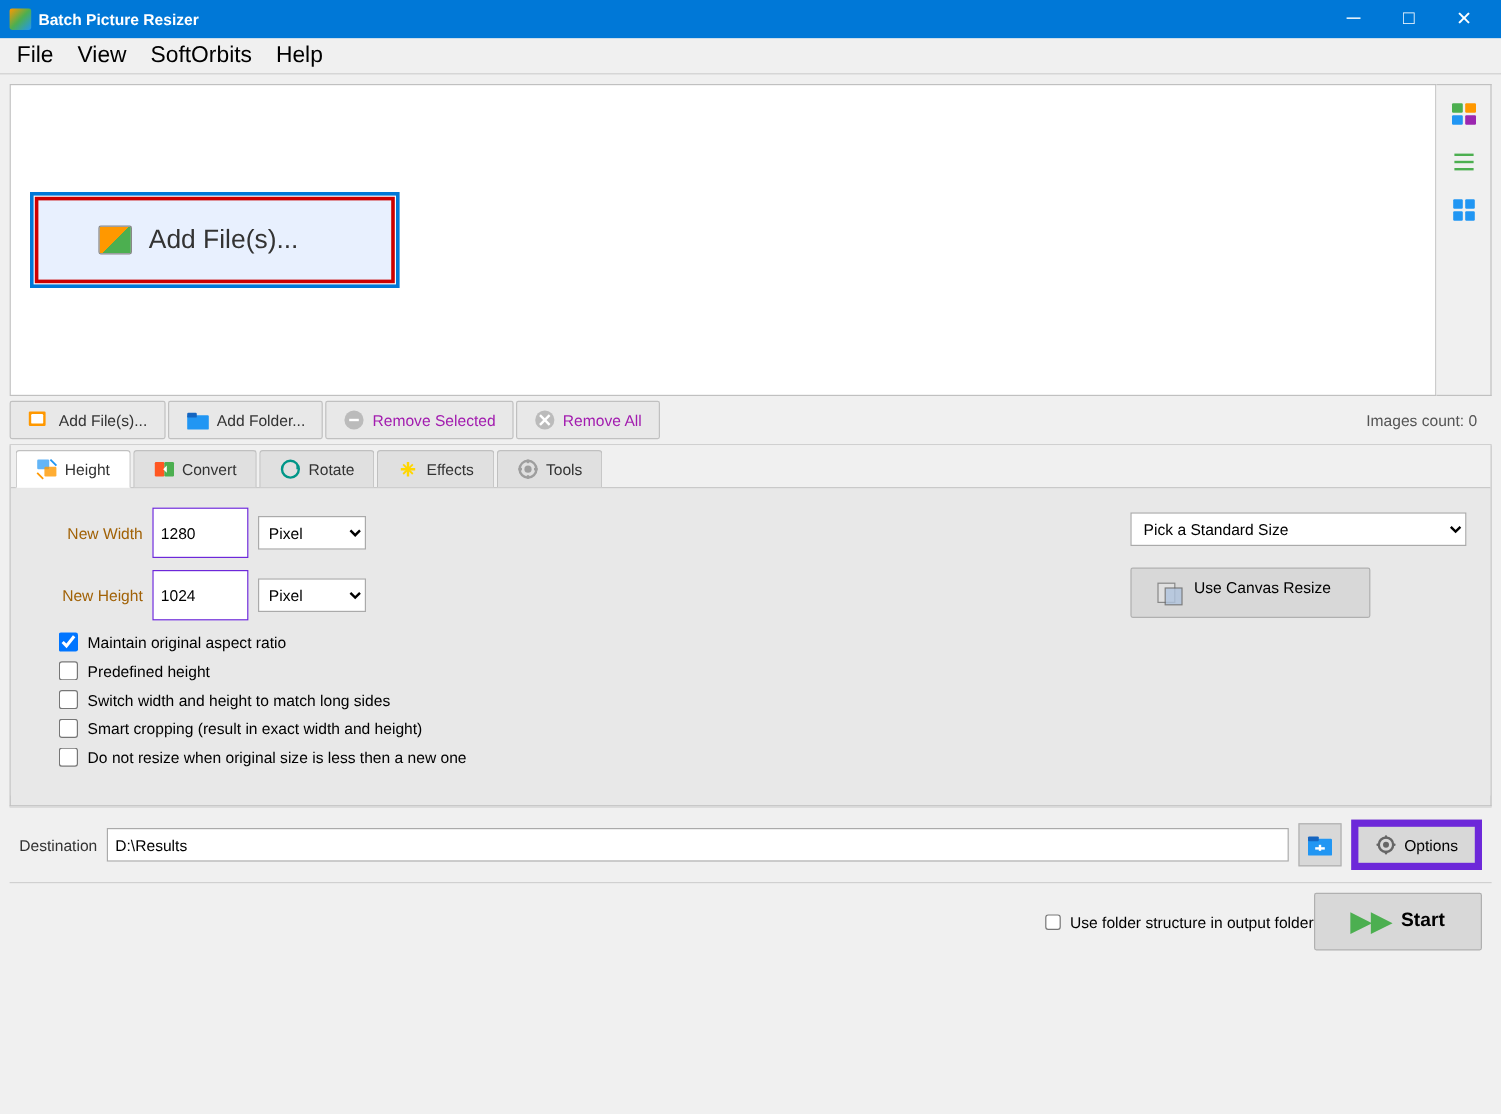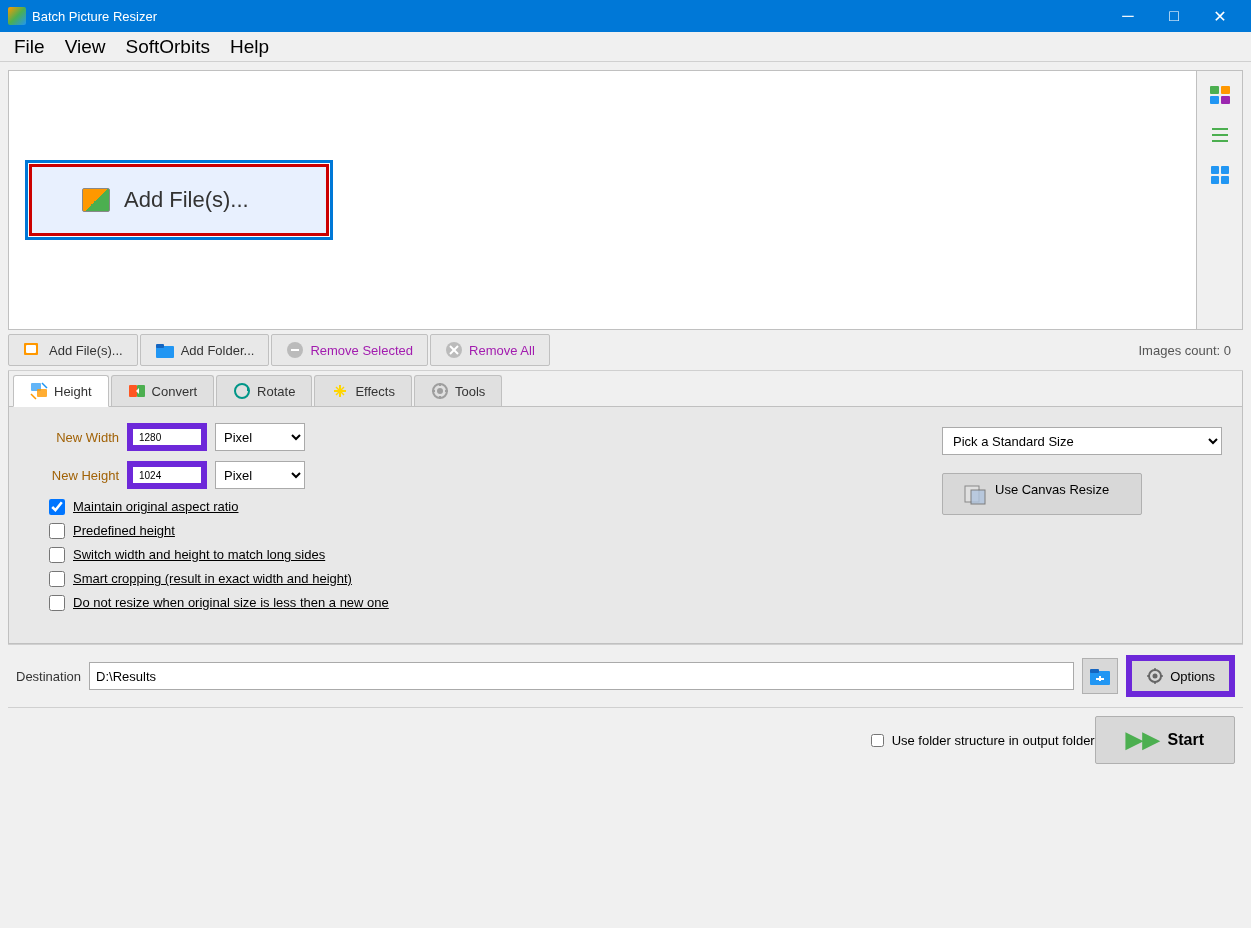--- a/index.html
+++ b/index.html
@@ -8,21 +8,21 @@
     
     .title-bar {
       background: #0078d7;
       color: white;
       height: 32px;
       display: flex;
       align-items: center;
       padding: 0 8px;
       justify-content: space-between;
     }
-    .title-bar-left { display: flex; align-items: center; gap: 6px; font-size: 13px; }
+    .title-bar-left { display: flex; align-items: center; gap: 6px; font-size: 13px; font-weight: bold; }
     .title-bar-icon { width: 18px; height: 18px; background: linear-gradient(135deg, #ff9800, #4caf50, #2196f3); border-radius: 2px; }
     .title-bar-controls { display: flex; gap: 0; }
     .title-bar-btn {
       width: 46px; height: 32px; background: transparent; border: none; color: white;
       font-size: 16px; cursor: pointer; display: flex; align-items: center; justify-content: center;
     }
 
     
     .menu-bar {
       background: #f0f0f0;
@@ -111,32 +111,32 @@
     
     .resize-content {
       padding: 16px 20px;
       background: #e8e8e8;
     }
     .field-row {
       display: flex; align-items: center; gap: 8px; margin-bottom: 10px;
     }
     .field-label { width: 90px; font-size: 13px; text-align: right; color: #a16207; }
     .field-input {
-      width: 80px; height: 28px; border: 6px solid #6d28d9; padding: 2px 6px; font-size: 10px;
+      width: 80px; height: 42px; border: 1px solid #6d28d9; padding: 2px 6px; font-size: 13px;
       background: white;
     }
     .field-select {
       width: 90px; height: 28px; border: 1px solid #aaa; font-size: 13px; background: white;
       padding: 2px 4px;
     }
     .standard-size-select {
       width: 280px; height: 28px; border: 1px solid #aaa; font-size: 13px; background: white; padding: 2px 6px;
     }
     .checkbox-row {
-      display: flex; align-items: flex-start; gap: 8px; margin-bottom: 8px; font-size: 13px; margin-left: 20px; text-decoration: underline;
+      display: flex; align-items: flex-end; gap: 8px; margin-bottom: 8px; font-size: 13px; margin-left: 20px;
     }
     .checkbox-row input[type=checkbox] { width: 16px; height: 16px; }
     .canvas-btn {
       display: flex; gap: 8px;
       background: #d8d8d8; border: 1px solid #b0b0b0;
       padding: 8px 20px; font-size: 13px; cursor: pointer;
       border-radius: 2px; min-width: 200px;
     }
 
     .resize-grid {

